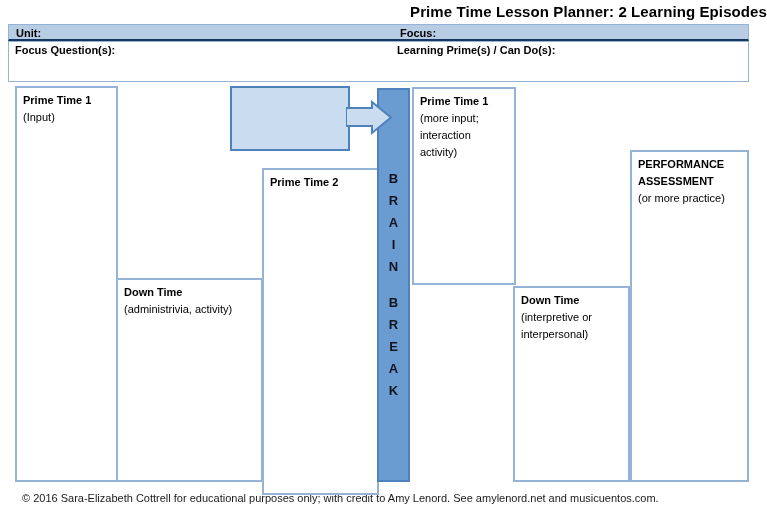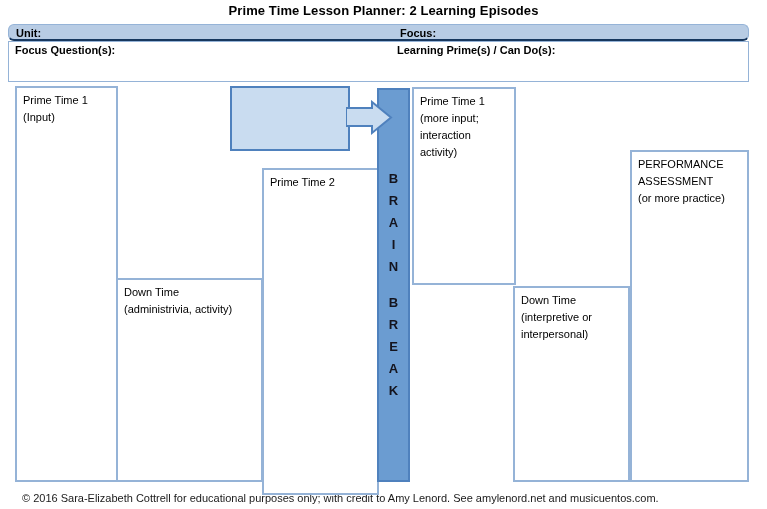--- a/index.html
+++ b/index.html
@@ -1,45 +1,45 @@
 <!DOCTYPE html>
 <html><head>
 <meta charset="utf-8">
 <style>
   html,body{margin:0;padding:0;background:#fff;}
   #page{
     position:relative;width:767px;height:509px;background:#ffffff;
     font-family:"Liberation Sans", sans-serif;color:#000;overflow:hidden;
   }
   .title{
-    position:absolute;left:0;top:3px;width:767px;text-align:center;
-    font-size:13px;font-weight:bold;letter-spacing:.1px;
+    position:absolute;left:0;top:3px;width:767px;text-align:right;
+    font-size:15px;font-weight:bold;letter-spacing:.1px;
   }
   .unitbar{
     position:absolute;left:8px;top:24px;width:741px;height:17px;
     box-sizing:border-box;background:#b8cce4;
     border-top:1px solid #95b3d7;border-left:1px solid #95b3d7;border-right:1px solid #95b3d7;
     border-bottom:2px solid #17375e;
-    font-size:11px;font-weight:bold;line-height:14px;border-radius:6px;
+    font-size:11px;font-weight:bold;line-height:14px;
   }
   .unitbar .unit-label{position:absolute;left:7px;top:1px;}
   .unitbar .date-label{position:absolute;left:391px;top:1px;}
   .focusbox{
     position:absolute;left:8px;top:41px;width:741px;height:41px;
     box-sizing:border-box;border:1.5px solid #95b3d7;background:#fff;
     font-size:11px;font-weight:bold;
   }
   .focusbox .focus-label{position:absolute;left:6px;top:2px;text-align:right;}
   .focusbox .targets-label{position:absolute;left:388px;top:2px;}
   .dbox{
     position:absolute;box-sizing:border-box;background:#fff;
     border:2px solid #95b3d7;padding:4px 6px;
     font-size:11px;line-height:17px;z-index:2;
   }
-  .dbox .bx-title{font-weight:normal;}
+  .dbox .bx-title{font-weight:bold;}
   .dbox .bx-sub{font-weight:normal;}
   .callout{
     position:absolute;left:230px;top:86px;width:120px;height:65px;
     box-sizing:border-box;background:#c9dcf0;border:2px solid #4f81bd;z-index:4;
   }
   .callout-arrow{position:absolute;left:346px;top:100px;width:50px;height:36px;z-index:5;}
   .brainbar{
     position:absolute;left:377px;top:88px;width:33px;height:394px;
     box-sizing:border-box;background:#6b9cd1;border:2px solid #4f81bd;z-index:3;
     display:flex;flex-direction:column;align-items:center;justify-content:center;

